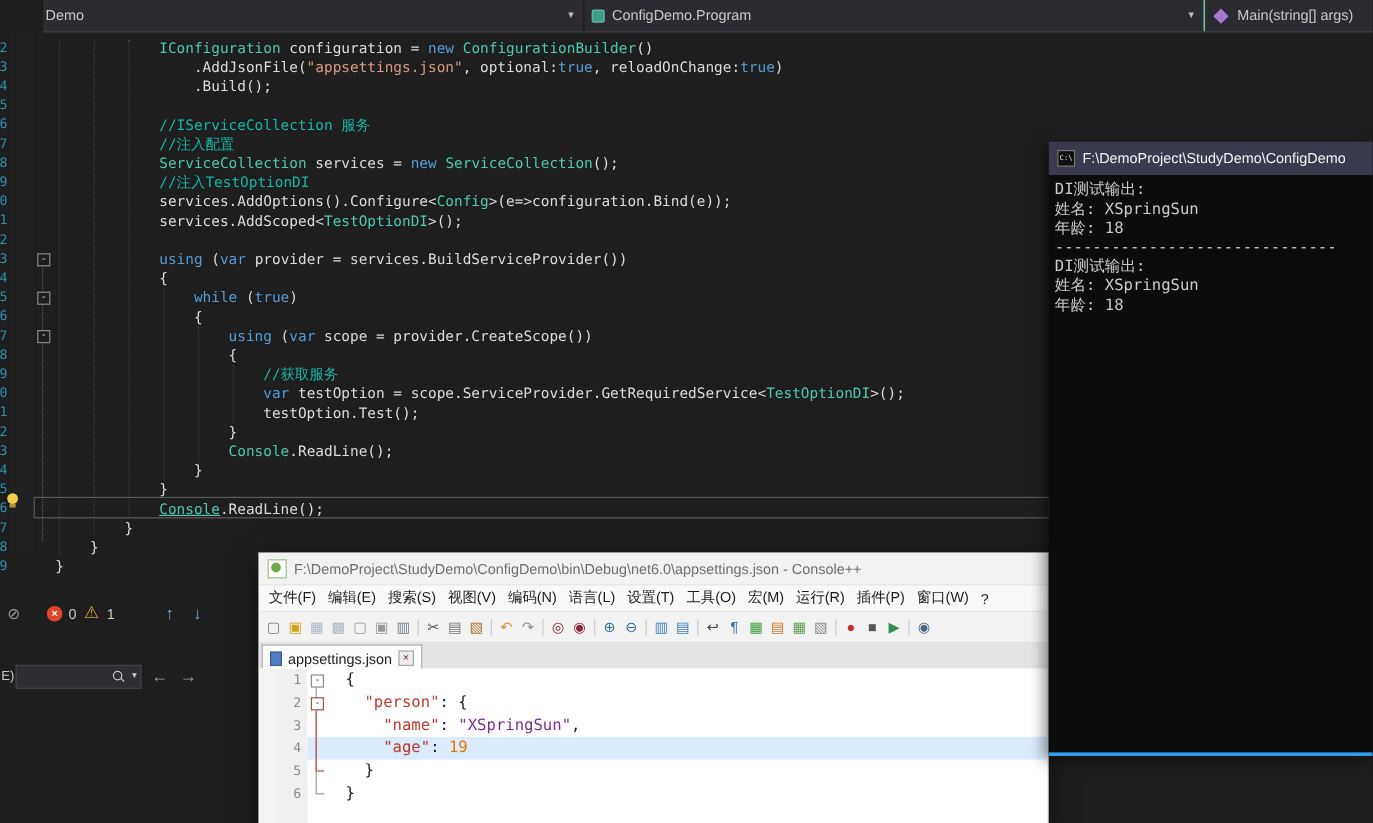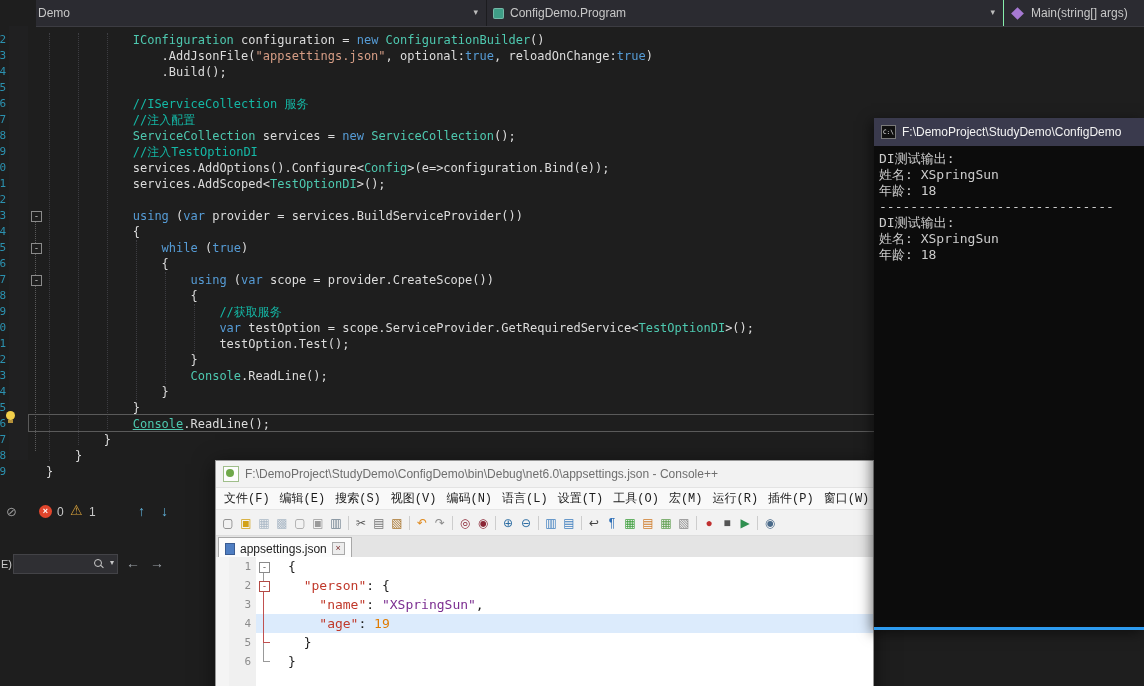--- a/index.html
+++ b/index.html
@@ -69,21 +69,21 @@
   .console-accent{position:absolute;left:0;right:0;bottom:0;height:3px;background:#2d9bf0;}
 
   
   .npp{position:absolute;left:215px;top:460px;width:659px;height:240px;background:#fff;
        border:1px solid #979797;box-shadow:0 4px 20px rgba(0,0,0,.55);z-index:20;box-sizing:border-box;}
   .npp-title{height:26px;background:#f2f2f2;display:flex;align-items:center;gap:6px;padding-left:7px;
              border-bottom:1px solid #e3e3e3;}
   .npp-icon{width:14px;height:14px;background:#fdfdfd;border:1px solid #9fbe8a;position:relative;flex:0 0 auto;}
   .npp-icon i{position:absolute;left:2px;top:2px;width:8px;height:8px;border-radius:50%;background:#6fa849;}
   .npp-title-text{color:#6e6e6e;font-size:12px;white-space:nowrap;overflow:hidden;}
-  .npp-menubar{height:21px;background:#f9f9f9;display:flex;align-items:center;padding-left:3px;font-family:Liberation Mono, monospace;}
+  .npp-menubar{height:21px;background:#f9f9f9;display:flex;align-items:center;padding-left:3px;}
   .mi{padding:0 5px;font-size:12px;color:#1c1c1c;white-space:nowrap;}
   .npp-toolbar{height:25px;background:#f2f2f2;border-top:1px solid #e6e6e6;border-bottom:1px solid #dddddd;
                display:flex;align-items:center;padding-left:3px;overflow:hidden;}
   .ti{width:18px;height:18px;display:inline-flex;align-items:center;justify-content:center;font-size:12px;flex:0 0 auto;}
   .tsep{width:1px;height:14px;background:#cdcdcd;margin:0 3px;flex:0 0 auto;}
   .npp-tabbar{height:24px;background:#e4e4e4;border-bottom:1px solid #c2c2c2;display:flex;
               align-items:flex-end;padding-left:2px;}
   .tab{display:inline-flex;align-items:center;gap:5px;height:23px;padding:0 6px;background:#fcfcfc;
        border:1px solid #a8a8a8;border-bottom:1px solid #fcfcfc;font-size:12px;color:#222;box-sizing:border-box;}
   .tab-file-icon{width:10px;height:12px;background:#4f7ec2;border:1px solid #3a5c92;box-sizing:border-box;}

